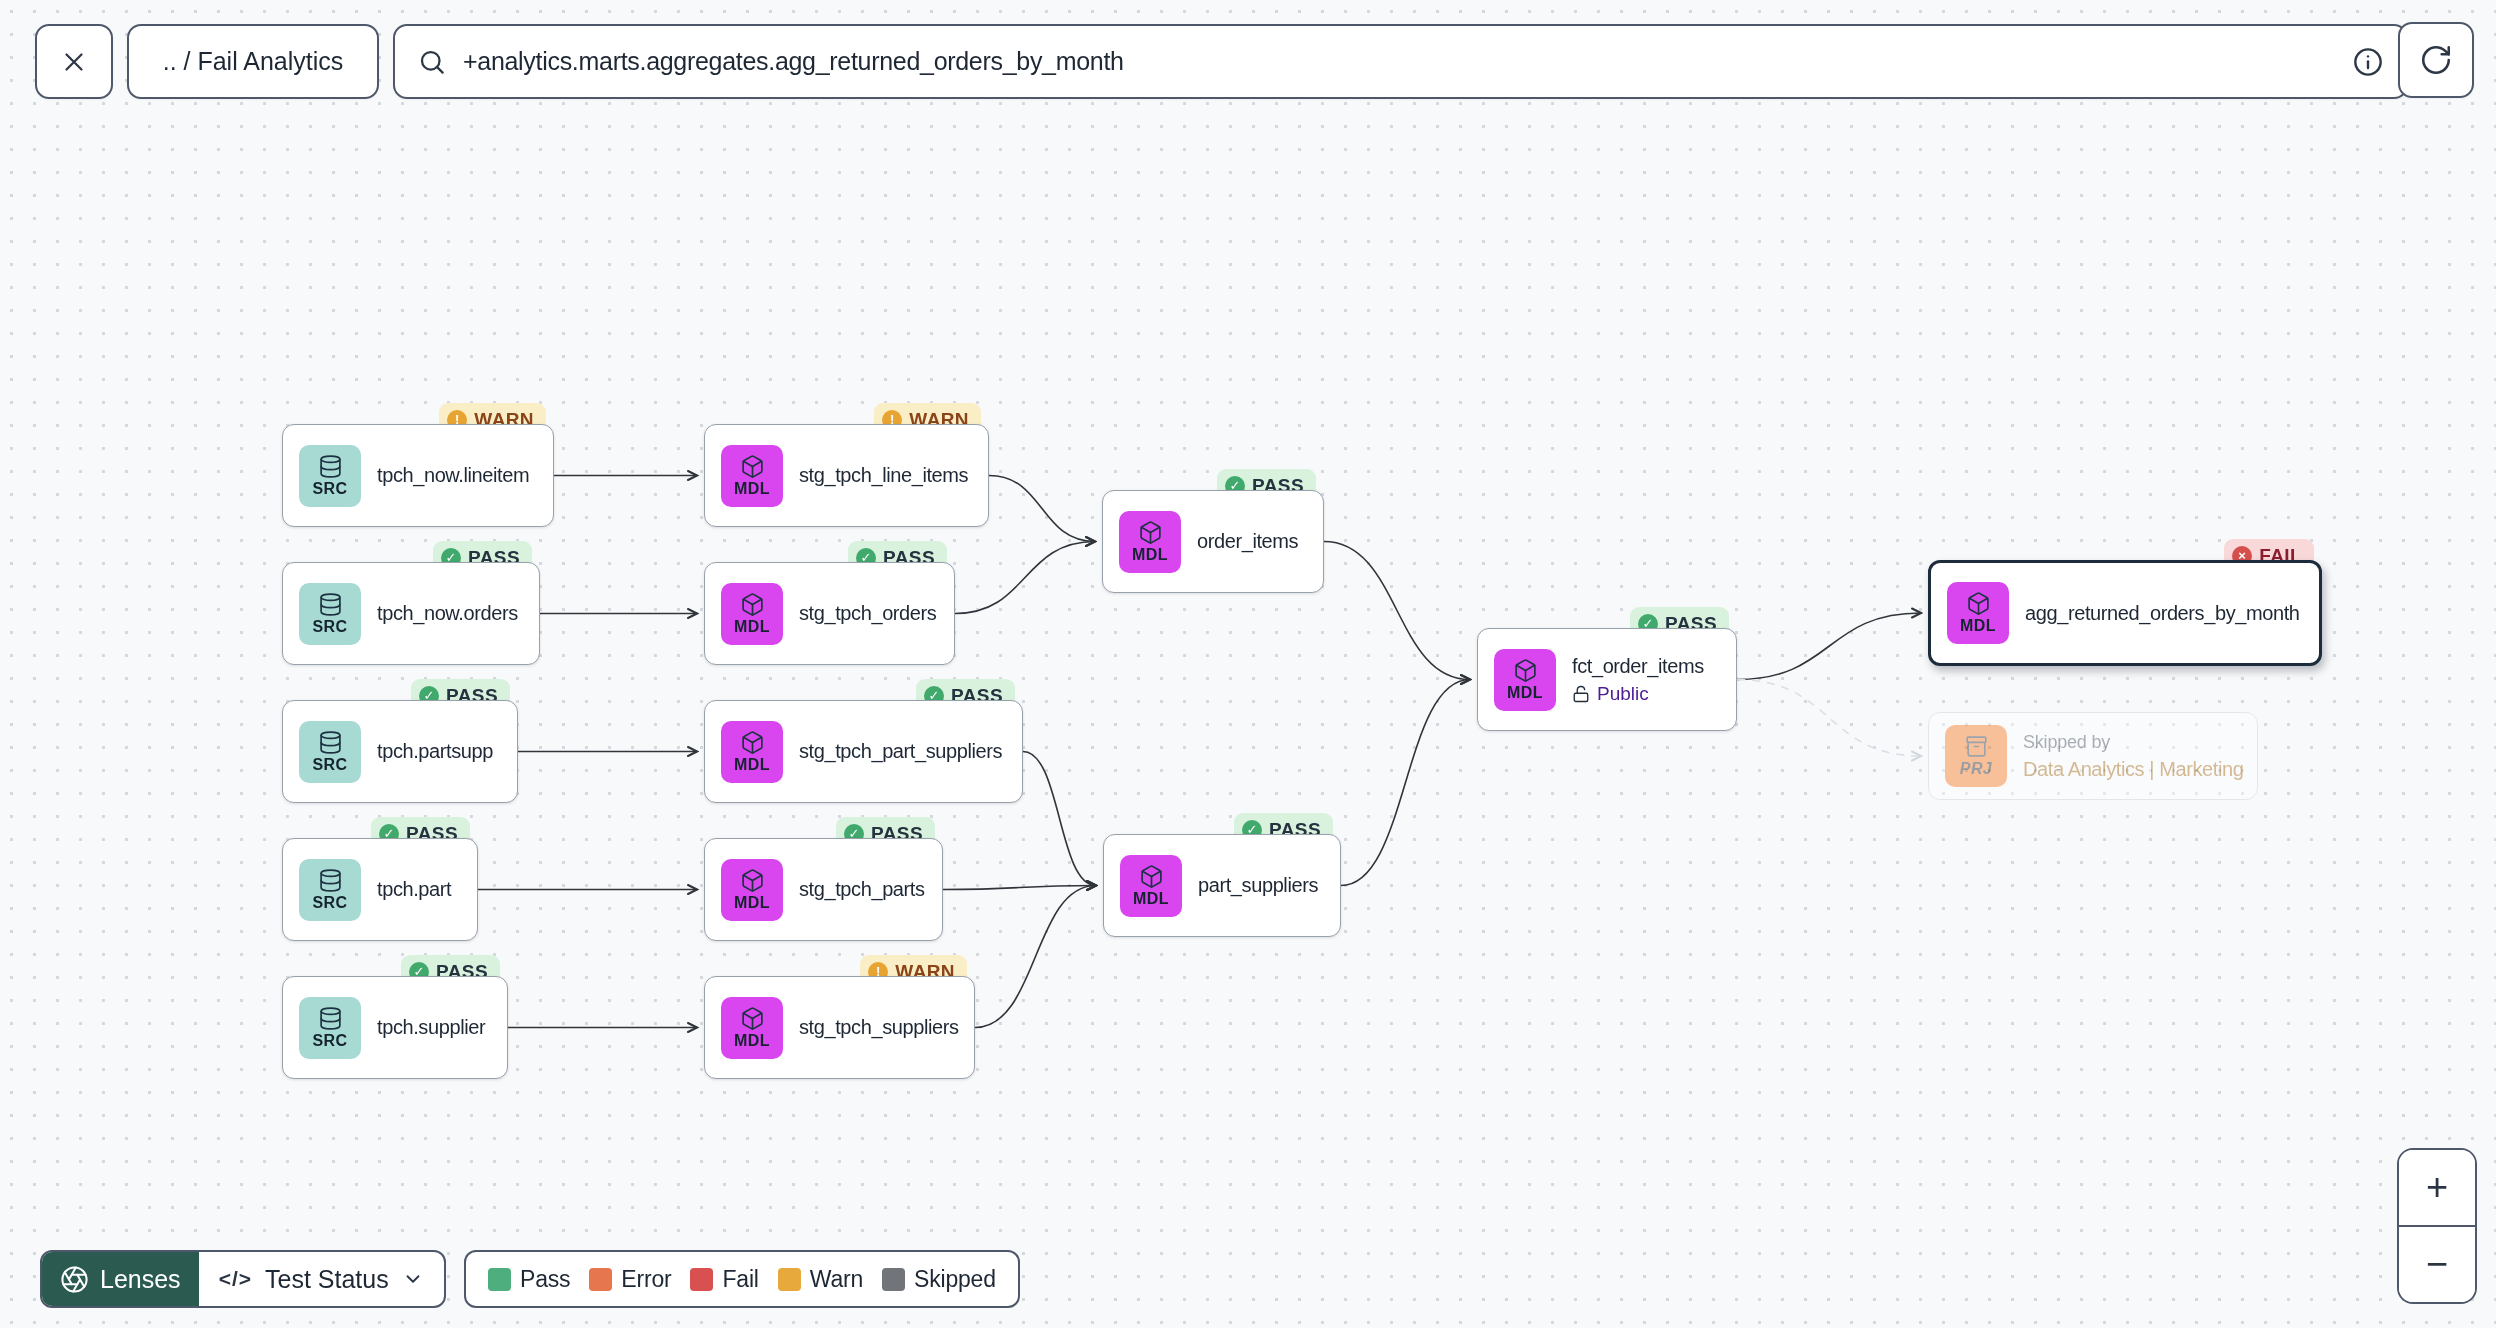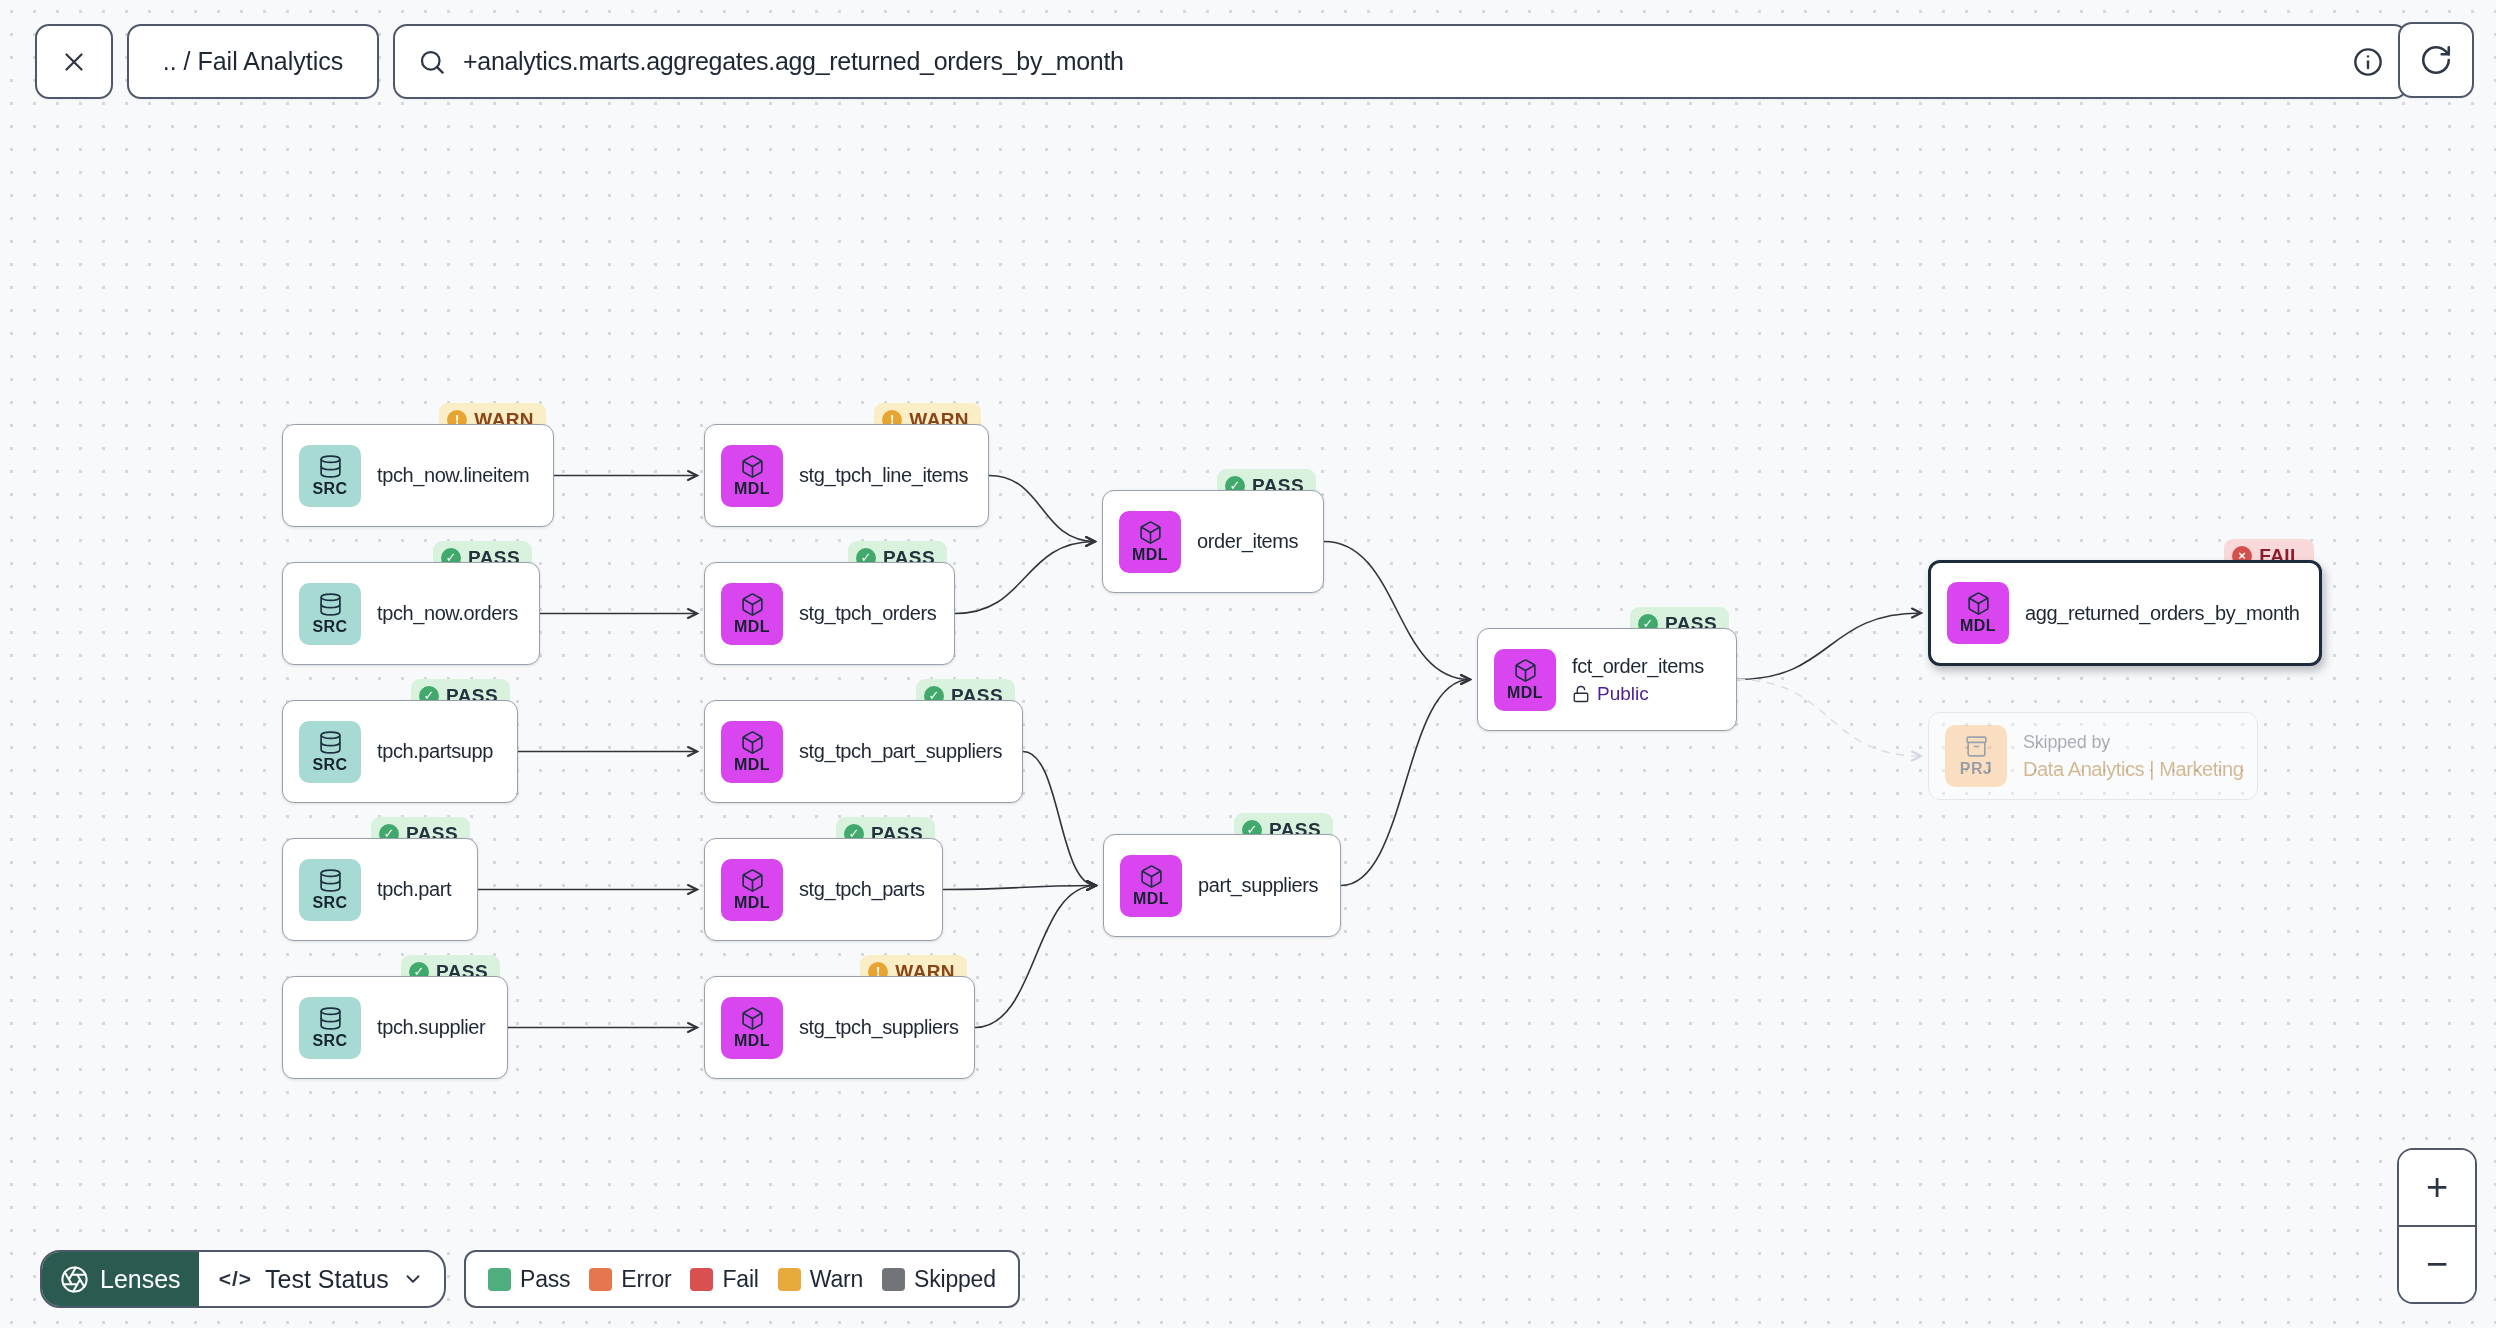--- a/index.html
+++ b/index.html
@@ -46,33 +46,33 @@
   .badge.warn { background: #faeec6; color: #8a4418; }  .badge.warn .dot { background: #e7a433; }
   .badge.fail { background: #f8d8d9; color: #8c1d2f; }  .badge.fail .dot { background: #d5504c; }
 
   .chip { width: 62px; height: 62px; border-radius: 10px; flex: none;
         display: flex; flex-direction: column; align-items: center; justify-content: center; gap: 1px; }
   .chip svg { width: 25px; height: 25px; stroke: #1d3142; fill: none; stroke-width: 1.6;
         stroke-linecap: round; stroke-linejoin: round; }
   .chip .kind { font-size: 16px; font-weight: 600; letter-spacing: .4px; color: #15232f; }
   .chip.src { background: #a6dad3; }
   .chip.mdl { background: #d946ef; }
-  .chip.prj { background: #fdba74; }
+  .chip.prj { background: #f97316; font-style: italic; }
 
   .node-title { font-size: 20px; letter-spacing: -0.4px; white-space: nowrap; color: #1e2734; }
   .node-sub { display: flex; align-items: center; gap: 7px; margin-top: 5px; font-size: 19px; color: #4c1d95; }
   .node-sub svg { width: 18px; height: 18px; stroke: #232e3b; fill: none; stroke-width: 1.8;
         stroke-linecap: round; stroke-linejoin: round; }
   .prj-line1 { font-size: 18px; letter-spacing: -0.2px; color: #3c4657; white-space: nowrap; }
   .prj-line2 { font-size: 20px; letter-spacing: -0.4px; margin-top: 5px; color: #a16207; white-space: nowrap; }
 
   
   .bottom { position: absolute; z-index: 5; }
   #lens-pill { left: 40px; top: 1250px; height: 58px; display: inline-flex; align-items: stretch;
-        background: #fff; border: 2px solid #4e586a; border-radius: 20px; overflow: hidden; }
+        background: #fff; border: 2px solid #4e586a; border-radius: 12px; overflow: hidden; }
   #lens-btn { display: flex; align-items: center; gap: 11px; padding: 0 18px;
         background: #2a5a50; color: #fff; font-size: 25px; cursor: pointer; }
   #lens-btn svg { width: 29px; height: 29px; stroke: #fff; fill: none; stroke-width: 1.7;
         stroke-linecap: round; stroke-linejoin: round; }
   #lens-select { display: flex; align-items: center; gap: 13px; padding: 0 20px; font-size: 25px; cursor: pointer; }
   #lens-select .code { font-size: 21px; font-weight: 700; letter-spacing: 1px; color: #2b3442; }
   #lens-select svg { width: 22px; height: 22px; stroke: #2b3442; fill: none; stroke-width: 2;
         stroke-linecap: round; stroke-linejoin: round; }
   #legend { left: 464px; top: 1250px; height: 58px; display: inline-flex; align-items: center; gap: 19px;
         padding: 0 22px; background: #fff; border: 2px solid #4e586a; border-radius: 12px; }

